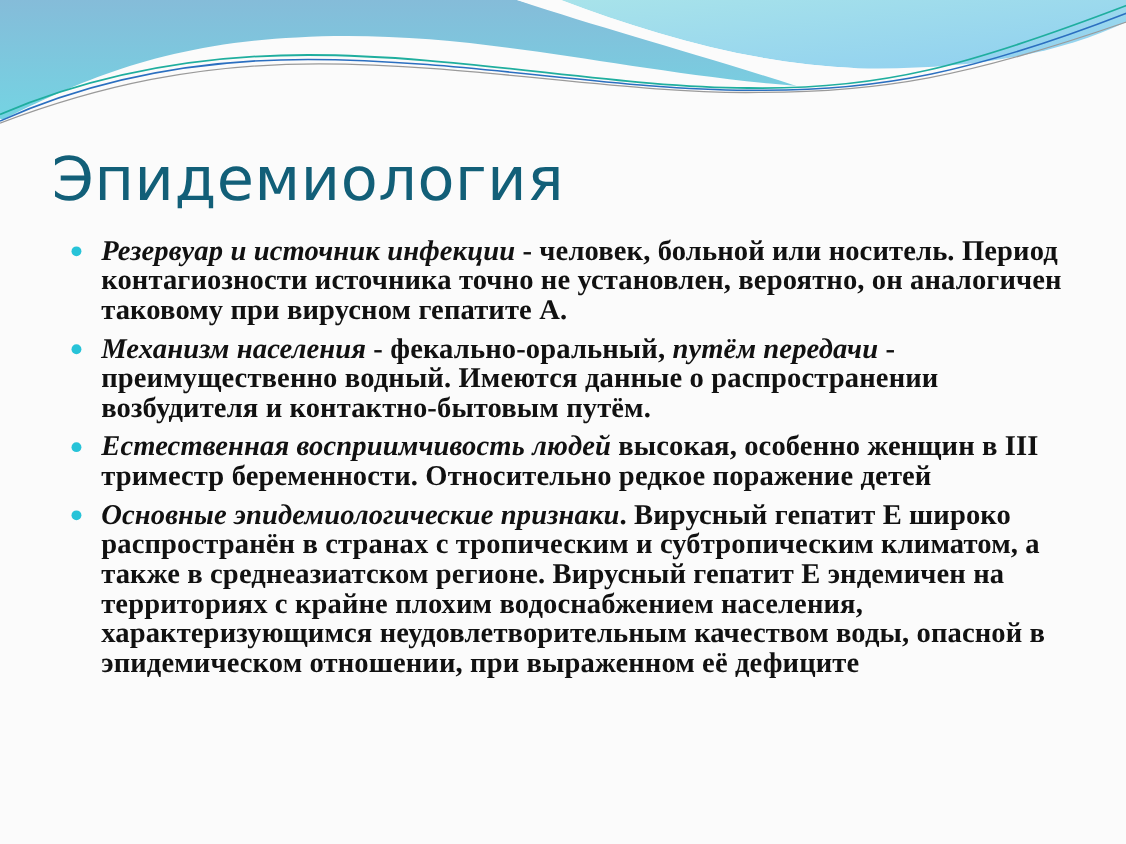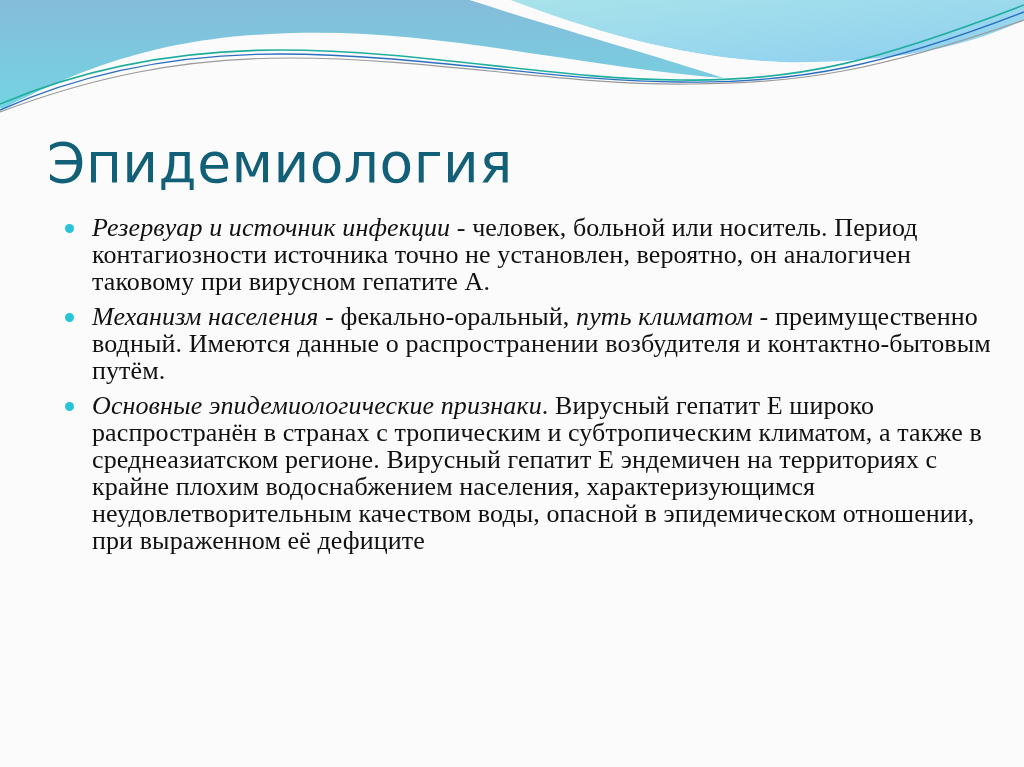--- a/index.html
+++ b/index.html
@@ -11,21 +11,21 @@
   .slide { position: absolute; left: 0; top: 0; width: 1024px; height: 767px; }
   .header-art { position: absolute; left: 0; top: 0; width: 1024px; height: 130px; }
   .title {
     position: absolute; left: 47px; top: 128px;
     font-family: "DejaVu Sans", "Liberation Sans", sans-serif;
     font-size: 55px; line-height: 70px; color: #125f78;
     letter-spacing: 0.5px; margin: 0; font-weight: normal;
   }
   .content {
     position: absolute; left: 92px; top: 214px; width: 900px;
-    margin: 0; padding: 0; list-style: none;
+    margin: 0; padding: 0; list-style: none; font-weight: bold;
   }
   .item {
     position: relative; font-family: "Liberation Serif", "DejaVu Serif", serif;
     font-size: 26px; line-height: 27px; color: #111;
     margin: 0 0 8px 0; letter-spacing: 0.1px;
   }
   .bullet {
     position: absolute; left: -27px; top: 10px; width: 9px; height: 9px;
     border-radius: 50%; background: #27c3d8;
   }
@@ -62,20 +62,24 @@
 
   <h1 class="title">Эпидемиология</h1>
 
   <ul class="content">
     <li class="item">
       <span class="bullet"></span>
       <span class="em">Резервуар и источник инфекции</span><span> - человек, больной или носитель. Период контагиозности источника точно не установлен, вероятно, он аналогичен таковому при вирусном гепатите А.</span>
     </li>
     <li class="item">
       <span class="bullet"></span>
-      <span class="em">Механизм населения</span><span> - фекально-оральный, </span><span class="em">путь климатом</span><span> - преимущественно водный. Имеются данные о распространении возбудителя и контактно-бытовым путём.</span>
+      <span class="em">Механизм населения</span><span> - фекально-оральный, </span><span class="em">путём передачи</span><span> - преимущественно водный. Имеются данные о распространении возбудителя и контактно-бытовым путём.</span>
+    </li>
+    <li class="item">
+      <span class="bullet"></span>
+      <span class="em">Естественная восприимчивость людей</span><span> высокая, особенно женщин в III триместр беременности. Относительно редкое поражение детей</span>
     </li>
     <li class="item">
       <span class="bullet"></span>
       <span class="em">Основные эпидемиологические признаки</span><span>. Вирусный гепатит Е широко распространён в странах с тропическим и субтропическим климатом, а также в среднеазиатском регионе. Вирусный гепатит Е эндемичен на территориях с крайне плохим водоснабжением населения, характеризующимся неудовлетворительным качеством воды, опасной в эпидемическом отношении, при выраженном её дефиците</span>
     </li>
   </ul>
 </div>
 
 </body></html>

